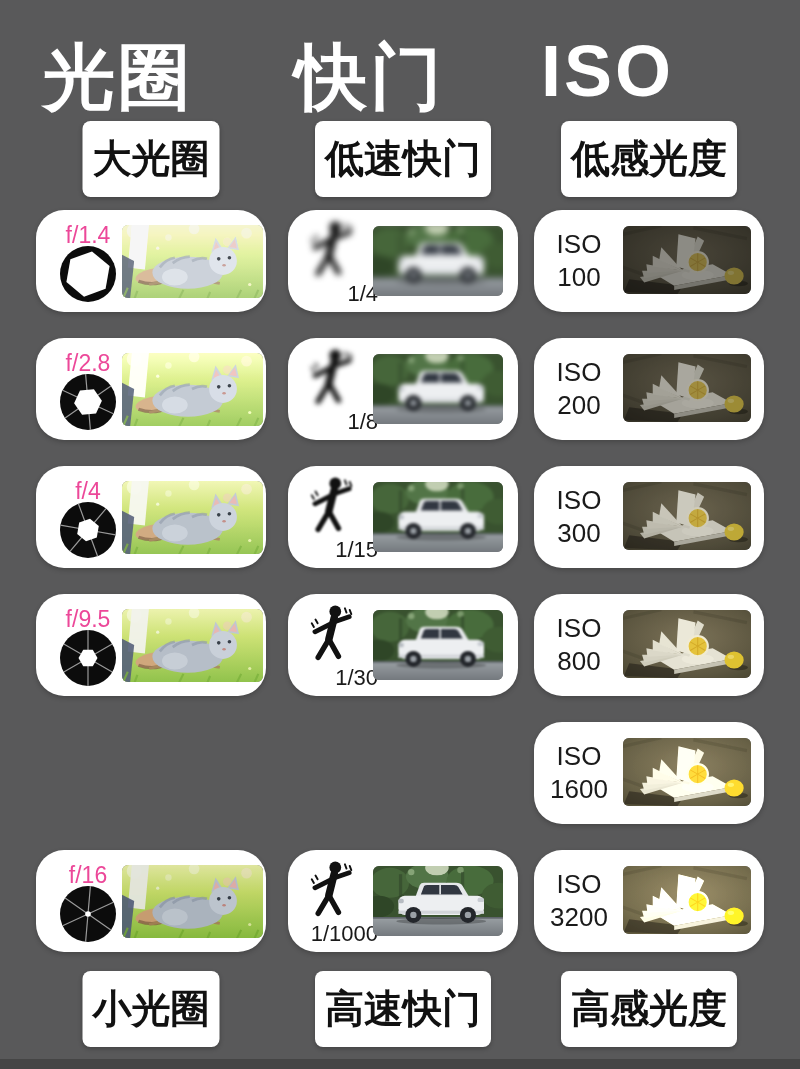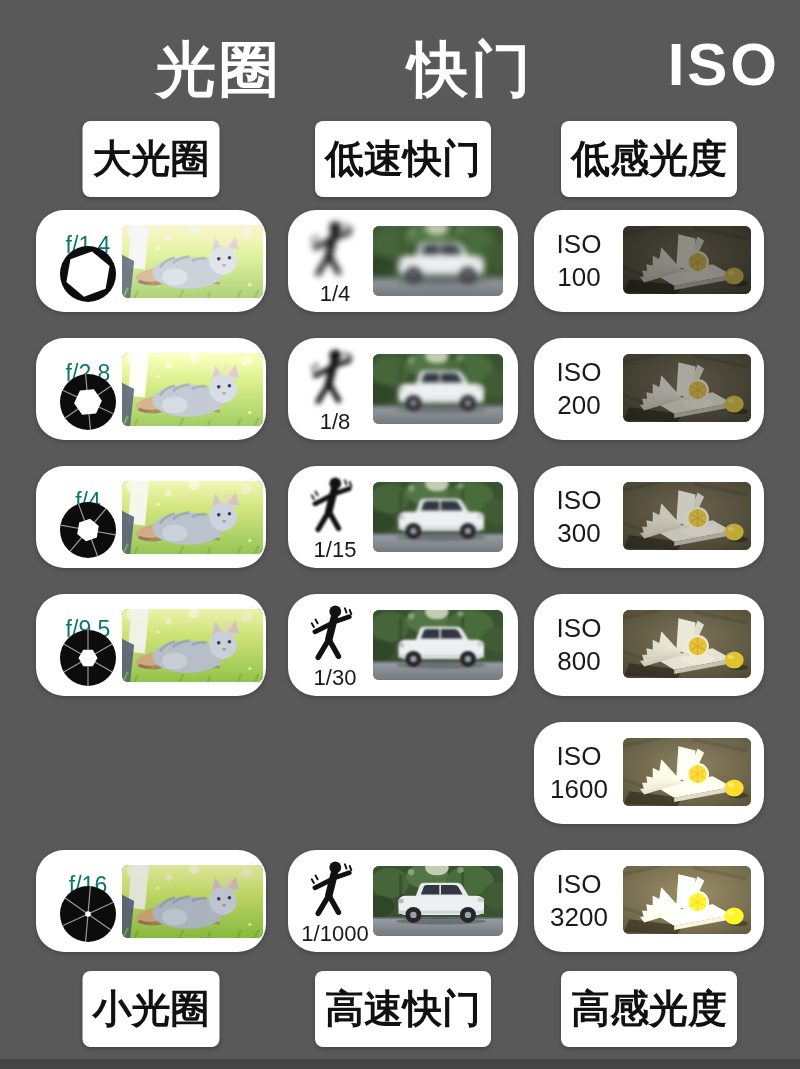--- a/index.html
+++ b/index.html
@@ -1,39 +1,39 @@
 <!DOCTYPE html>
 <html><head>
 <meta charset="utf-8">
 <style>
   html,body{margin:0;padding:0;background:#3c3c3c;}
   .poster{position:relative;width:800px;height:1069px;background:#59595a;overflow:hidden;
           font-family:"Liberation Sans","DejaVu Sans",sans-serif;}
   .bottom-strip{position:absolute;left:0;bottom:0;width:100%;height:10px;background:#454545;}
   .col{position:absolute;top:0;width:230px;height:100%;}
   .col-aperture{left:36px;} .col-shutter{left:288px;} .col-iso{left:534px;text-decoration:underline;}
-  .col-header{position:absolute;top:30px;left:16px;width:100%;text-align:right;color:#ffffff;
-              font-size:60px;font-weight:600;letter-spacing:3px;white-space:nowrap;}
+  .col-header{position:absolute;top:30px;left:7px;width:100%;text-align:left;color:#ffffff;
+              font-size:72px;font-weight:600;letter-spacing:3px;white-space:nowrap;}
   .pill{position:absolute;left:50%;transform:translateX(-50%);background:#ffffff;color:#111111;
         border-radius:8px;font-size:39px;font-weight:600;padding:11px 10px;white-space:nowrap;
         box-shadow:0 2px 4px rgba(0,0,0,.25);}
   .pill-top{top:121px;} .pill-bottom{top:971px;}
   .card{position:absolute;left:0;width:230px;height:102px;background:#ffffff;border-radius:28px;
         box-shadow:0 2px 5px rgba(0,0,0,.22);}
   .r0{top:210px}.r1{top:338px}.r2{top:466px}.r3{top:594px}.r4{top:722px}.r5{top:850px}
   .photo{position:absolute;overflow:hidden;border-radius:6px;background:#777;}
   .photo svg{display:block;width:100%;height:100%;transform:scale(1.07);}
   .photo-cat{left:86px;top:15px;width:141px;height:73px;}
   .photo-car{left:85px;top:16px;width:130px;height:70px;}
   .photo-book{left:89px;top:16px;width:128px;height:68px;}
-  .f-label{position:absolute;top:22px;left:8px;width:88px;text-align:center;font-size:23px;color:#0f766e;}
+  .f-label{position:absolute;top:12px;left:8px;width:88px;text-align:center;font-size:23px;color:#ec4899;}
   .ap-icon{position:absolute;left:22px;top:34px;width:60px;height:60px;}
   .person-wrap{position:absolute;left:20px;top:10px;width:46px;height:62px;}
   .person-wrap svg{display:block;width:100%;height:100%;}
-  .speed-label{position:absolute;bottom:5px;left:4px;width:86px;text-align:center;font-size:22px;color:#1a1a1a;}
+  .speed-label{position:absolute;bottom:5px;left:4px;width:86px;text-align:right;font-size:22px;color:#1a1a1a;}
   .iso-label{position:absolute;top:18px;left:4px;width:82px;text-align:center;font-size:26px;
              line-height:33px;color:#1a1a1a;}
   
   .catb0{filter:brightness(1.14) saturate(.72) contrast(.93);}
   .catb1{filter:brightness(1.07) saturate(.86);}
   .catb2{filter:brightness(1.02) saturate(.95);}
   .catb3{filter:brightness(1.0) saturate(1.02);}
   .catb4{filter:brightness(.97) saturate(1.08);}
   .catb5{filter:brightness(.94) saturate(1.12);}
   

